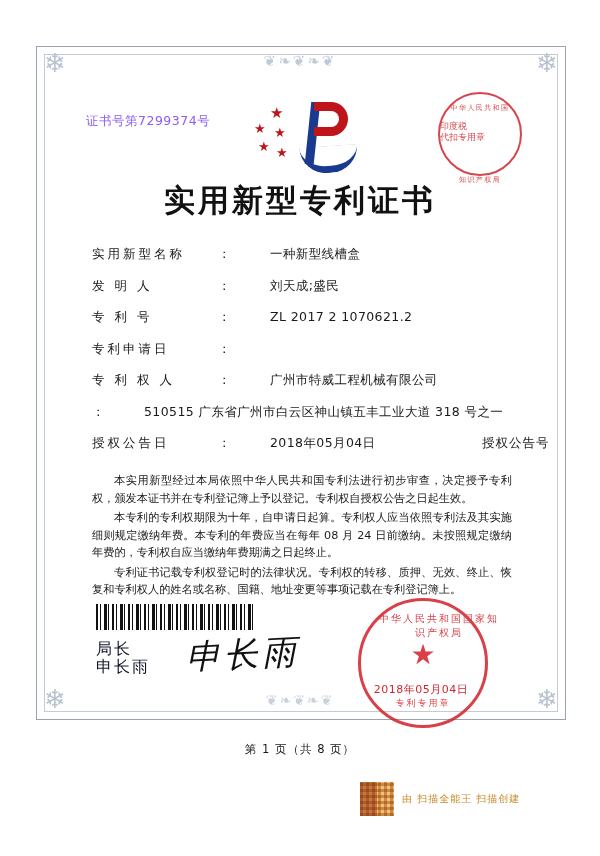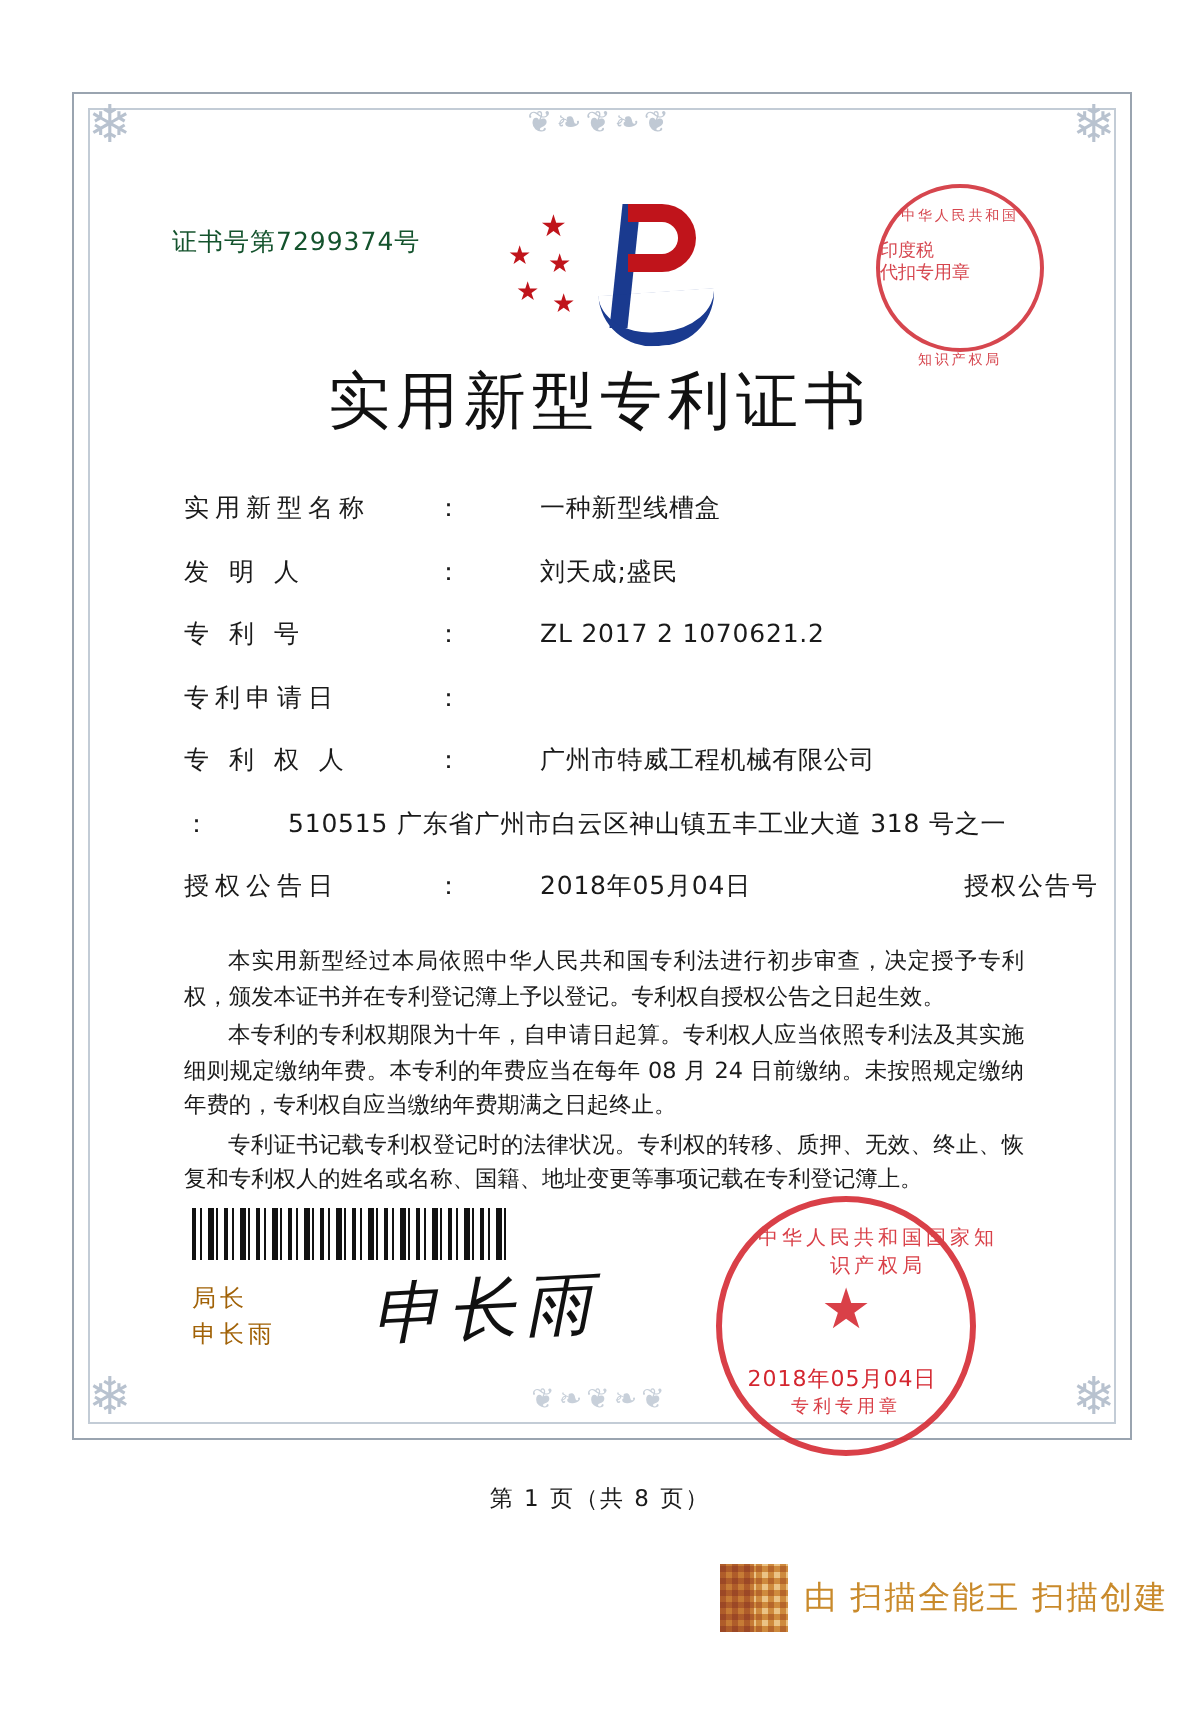--- a/index.html
+++ b/index.html
@@ -65,21 +65,21 @@
     color: #c8d0da;
     font-size: 14px;
     letter-spacing: 2px;
     user-select: none;
   }
 
   .cert-no {
     position: absolute;
     left: 86px; top: 113px;
     font-size: 12.5px;
-    color: #14532d;
+    color: #8b5cf6;
     font-family: "DejaVu Sans", sans-serif;
     letter-spacing: 0.5px;
   }
 
   
   .emblem {
     position: absolute;
     left: 252px; top: 100px;
     width: 110px;
     height: 70px;
@@ -160,21 +160,21 @@
     font-size: 9px;
     line-height: 11px;
   }
 
   .title {
     position: absolute;
     left: 0; top: 180px;
     width: 600px;
     text-align: center;
     font-family: "DejaVu Serif", serif;
-    font-weight: normal;
+    font-weight: bold;
     font-size: 31px;
     letter-spacing: 3px;
     color: #111;
   }
 
   .fields {
     position: absolute;
     left: 92px; top: 245px;
     width: 420px;
     font-size: 12.5px;
@@ -237,24 +237,24 @@
       repeating-linear-gradient(90deg,
         #111 0px, #111 2px, #fff 2px, #fff 4px,
         #111 4px, #111 5px, #fff 5px, #fff 8px,
         #111 8px, #111 11px, #fff 11px, #fff 12px,
         #111 12px, #111 13px, #fff 13px, #fff 16px);
   }
 
   .director {
     position: absolute;
     left: 96px; top: 640px;
-    font-size: 12px;
+    font-size: 16px;
     line-height: 18px;
     letter-spacing: 2px;
-    color: #a16207;
+    color: #0f172a;
   }
 
   .signature {
     position: absolute;
     left: 186px; top: 632px;
     font-family: "DejaVu Serif", serif;
     font-size: 34px;
     color: #111;
     letter-spacing: 4px;
     font-style: italic;
@@ -327,21 +327,21 @@
   .qr {
     width: 34px; height: 34px;
     background:
       linear-gradient(90deg, #d08b2a 50%, transparent 50%),
       repeating-linear-gradient(0deg, #d08b2a 0 3px, #f3d9a9 3px 6px),
       repeating-linear-gradient(90deg, #d08b2a 0 3px, #f3d9a9 3px 6px);
     background-blend-mode: multiply;
     opacity: 0.85;
   }
   .footer-text {
-    font-size: 16px;
+    font-size: 10px;
     color: #c98a2b;
     letter-spacing: 1px;
     white-space: nowrap;
   }
 </style>
 </head>
 <body>
 
 <div class="page">
 

